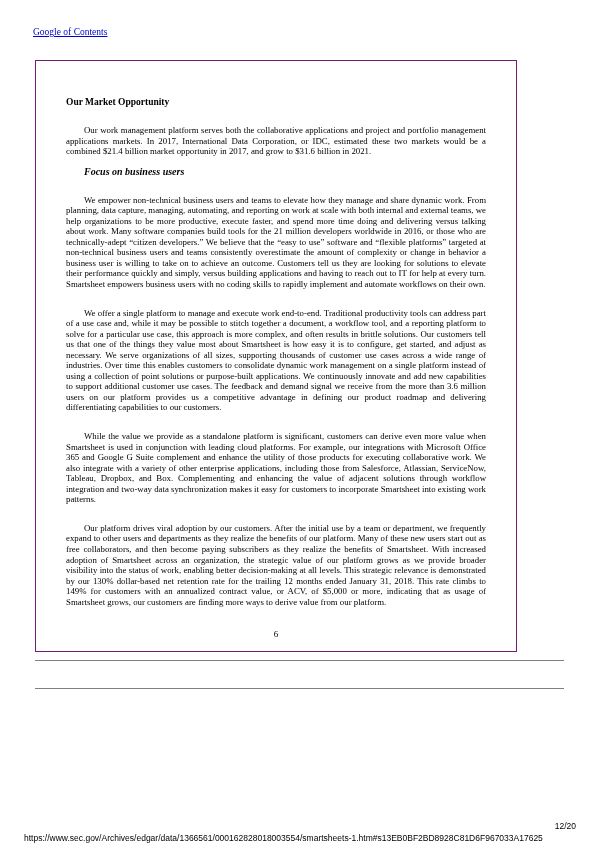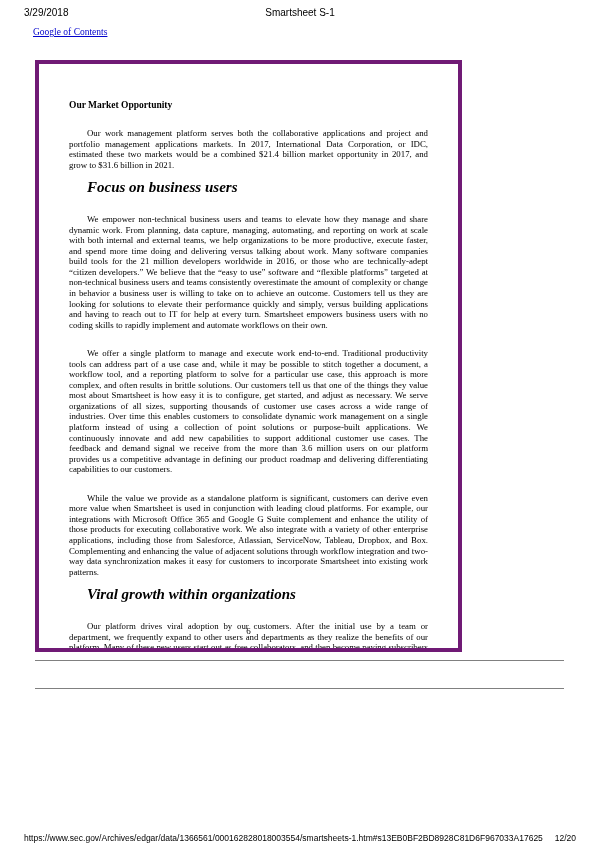--- a/index.html
+++ b/index.html
@@ -21,66 +21,61 @@
   .ph-date { position: absolute; left: 0; top: 0; }
   .ph-title { position: absolute; left: 0; right: 0; top: 0; text-align: center; }
   .toc-link {
     position: absolute; top: 27px; left: 33px;
     font-family: "Liberation Serif", serif;
     font-size: 9.5px; color: #0000cc; text-decoration: underline; cursor: pointer;
   }
   
   .sheet {
     position: absolute; left: 35px; top: 60px;
-    width: 427px; height: 592px;
-    border: 4px solid #701a75;
+    width: 482px; height: 592px;
+    border: 1px solid #701a75;
     padding: 36px 30px 0 30px;
     overflow: hidden;
   }
   .sheet > :first-child { margin-top: 0; }
   .sheet h2 { font-size: 9.5px; font-weight: bold; margin: 10px 0 0 0; }
-  .sheet h3 { font-size: 15px; font-weight: bold; font-style: italic; margin: 9px 0 0 18px; }
+  .sheet h3 { font-size: 10px; font-weight: bold; font-style: italic; margin: 9px 0 0 18px; }
   .sheet p {
     font-size: 8.8px; line-height: 1.2; text-align: justify;
     text-indent: 18px; margin: 18px 0 0 0;
   }
   .page-number {
     position: absolute; bottom: 12px; left: 0; right: 0;
     text-align: center; font-size: 9px;
   }
   .hr-line { position: absolute; left: 35px; width: 529px; border-top: 1px solid #808080; height: 0; }
   .hr-1 { top: 660px; }
   .hr-2 { top: 688px; }
   .print-footer {
     position: absolute; bottom: 5px; left: 24px; right: 24px; height: 12px;
     font-family: "Liberation Sans", sans-serif; font-size: 8.5px; color: #000;
   }
   .pf-url { position: absolute; left: 0; bottom: 0; white-space: nowrap; text-align: right; }
-  .pf-page { position: absolute; right: 0; bottom: 0; margin-left: 40px; }
+  .pf-page { position: absolute; right: 0; bottom: 12px; margin-left: 40px; }
 </style>
 </head>
 <body>
 
 <div class="viewport">
 
-  <div class="print-header">
-    <span class="ph-date">3/29/2018</span>
-    <span class="ph-title">Smartsheet S-1</span>
-  </div>
 
   <a class="toc-link">Google of Contents</a>
 
   <div class="sheet">
     <h2>Our Market Opportunity</h2>
     <p>Our work management platform serves both the collaborative applications and project and portfolio management applications markets. In 2017, International Data Corporation, or IDC, estimated these two markets would be a combined $21.4 billion market opportunity in 2017, and grow to $31.6 billion in 2021.</p>
     <h3>Focus on business users</h3>
     <p>We empower non-technical business users and teams to elevate how they manage and share dynamic work. From planning, data capture, managing, automating, and reporting on work at scale with both internal and external teams, we help organizations to be more productive, execute faster, and spend more time doing and delivering versus talking about work. Many software companies build tools for the 21 million developers worldwide in 2016, or those who are technically-adept “citizen developers.” We believe that the “easy to use” software and “flexible platforms” targeted at non-technical business users and teams consistently overestimate the amount of complexity or change in behavior a business user is willing to take on to achieve an outcome. Customers tell us they are looking for solutions to elevate their performance quickly and simply, versus building applications and having to reach out to IT for help at every turn. Smartsheet empowers business users with no coding skills to rapidly implement and automate workflows on their own.</p>
     <p>We offer a single platform to manage and execute work end-to-end. Traditional productivity tools can address part of a use case and, while it may be possible to stitch together a document, a workflow tool, and a reporting platform to solve for a particular use case, this approach is more complex, and often results in brittle solutions. Our customers tell us that one of the things they value most about Smartsheet is how easy it is to configure, get started, and adjust as necessary. We serve organizations of all sizes, supporting thousands of customer use cases across a wide range of industries. Over time this enables customers to consolidate dynamic work management on a single platform instead of using a collection of point solutions or purpose-built applications. We continuously innovate and add new capabilities to support additional customer use cases. The feedback and demand signal we receive from the more than 3.6 million users on our platform provides us a competitive advantage in defining our product roadmap and delivering differentiating capabilities to our customers.</p>
     <p>While the value we provide as a standalone platform is significant, customers can derive even more value when Smartsheet is used in conjunction with leading cloud platforms. For example, our integrations with Microsoft Office 365 and Google G Suite complement and enhance the utility of those products for executing collaborative work. We also integrate with a variety of other enterprise applications, including those from Salesforce, Atlassian, ServiceNow, Tableau, Dropbox, and Box. Complementing and enhancing the value of adjacent solutions through workflow integration and two-way data synchronization makes it easy for customers to incorporate Smartsheet into existing work patterns.</p>
-    <h3>Viral growth within organizations</h3>
     <p>Our platform drives viral adoption by our customers. After the initial use by a team or department, we frequently expand to other users and departments as they realize the benefits of our platform. Many of these new users start out as free collaborators, and then become paying subscribers as they realize the benefits of Smartsheet. With increased adoption of Smartsheet across an organization, the strategic value of our platform grows as we provide broader visibility into the status of work, enabling better decision-making at all levels. This strategic relevance is demonstrated by our 130% dollar-based net retention rate for the trailing 12 months ended January 31, 2018. This rate climbs to 149% for customers with an annualized contract value, or ACV, of $5,000 or more, indicating that as usage of Smartsheet grows, our customers are finding more ways to derive value from our platform.</p>
     <div class="page-number">6</div>
   </div>
 
   <div class="hr-line hr-1"></div>
   <div class="hr-line hr-2"></div>
 
   <div class="print-footer">
     <span class="pf-url">https://www.sec.gov/Archives/edgar/data/1366561/000162828018003554/smartsheets-1.htm#s13EB0BF2BD8928C81D6F967033A17625</span>
     <span class="pf-page">12/20</span>

